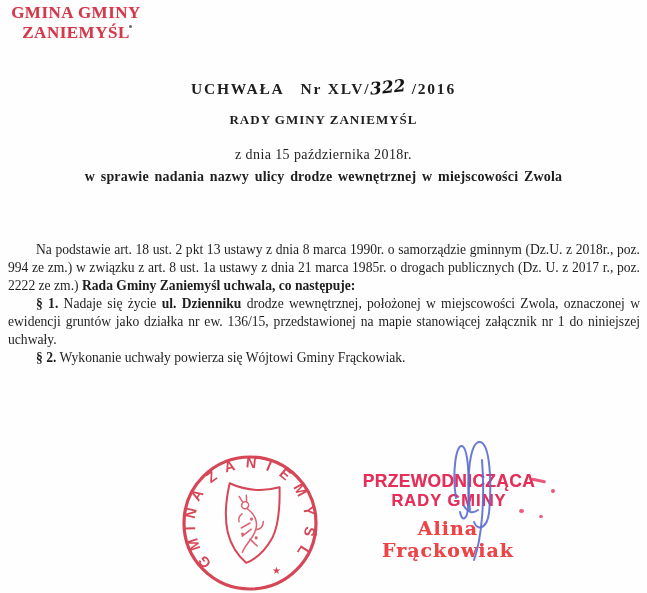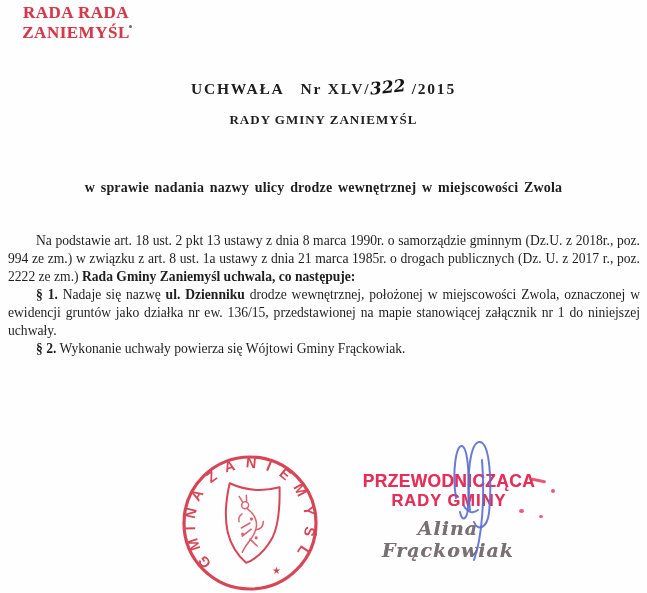--- a/index.html
+++ b/index.html
@@ -32,25 +32,25 @@
   .doc-title .title-word { margin-right:16px; }
   .handwritten-number {
     display:inline-block;
     font-family:"DejaVu Serif", serif;
     font-style:italic; font-weight:bold; font-size:17px;
     letter-spacing:0px; transform:rotate(-6deg) translateY(-1px);
     color:#141414;
   }
   .doc-subtitle { top:112px; font-size:13px; font-weight:bold; letter-spacing:1px; }
   .doc-date { top:147px; font-size:14px; letter-spacing:0.4px; }
-  .doc-subject { top:180px; font-size:14px; font-weight:bold; letter-spacing:0.2px; word-spacing:2px; }
+  .doc-subject { top:169px; font-size:14px; font-weight:bold; letter-spacing:0.2px; word-spacing:2px; }
 
   
   .body-text {
-    position:absolute; left:8px; right:7px; top:232px;
+    position:absolute; left:8px; right:7px; top:241px;
     font-size:13.6px; line-height:18px; text-align:justify;
   }
   .body-text p { margin:0; text-indent:28px; }
   .p-legal { margin-bottom:13px; }
   .p-par1  { margin-bottom:4px; }
   .p-par2  { margin-bottom:10px; }
   .body-text b { font-weight:bold; }
 
   
   .round-stamp { position:absolute; left:178px; top:451px; width:144px; height:144px; opacity:0.93; }
@@ -70,57 +70,58 @@
   
   .role-stamp {
     position:absolute; left:360px; top:471px; width:178px; text-align:center;
     color:#e62e59; font-family:"Liberation Sans", sans-serif; font-weight:bold;
     text-shadow:0 0 0.5px rgba(230,46,89,0.6);
   }
   .role-line1 { font-size:17.5px; line-height:20px; letter-spacing:0.3px; }
   .role-line2 { font-size:16.5px; line-height:19px; letter-spacing:1px; }
   .name-stamp {
     position:absolute; left:358px; top:517px; width:180px; text-align:center;
-    color:#737373; font-family:"DejaVu Serif", serif;
-    font-style:italic; font-weight:bold; font-size:19px; letter-spacing:1px;
+    color:#ef4444; font-family:"DejaVu Serif", serif;
+    font-weight:bold; font-size:19px; letter-spacing:1px;
     text-shadow:0 0 0.5px rgba(223,31,94,0.5);
   }
 
   
   .signature-svg { position:absolute; left:438px; top:438px; width:112px; height:135px; }
   .sig-path { fill:none; stroke:#5b6cd0; stroke-width:2; stroke-linecap:round; opacity:0.9; }
 
   
   .speck { position:absolute; background:#e62e59; opacity:0.8; border-radius:2px; }
   .speck-1 { left:531px; top:479px; width:15px; height:3px; transform:rotate(12deg); }
   .speck-2 { left:551px; top:489px; width:4px; height:4px; border-radius:50%; }
   .speck-3 { left:519px; top:509px; width:5px; height:4px; border-radius:50%; }
   .speck-4 { left:539px; top:515px; width:4px; height:3px; border-radius:50%; }
 </style>
 </head>
 <body>
 
 <div class="page">
 
   <div class="header-stamp">
-    <div>RADA RADA</div>
+    <div>GMINA GMINY</div>
     <div>ZANIEMYŚL</div>
   </div>
   <span class="scan-speck-dot"></span>
 
   <div class="center-line doc-title">
-    <span class="title-word">UCHWAŁA</span><span>Nr XLV/</span><span class="handwritten-number">322</span>&nbsp;<span>/2015</span>
+    <span class="title-word">UCHWAŁA</span><span>Nr XLV/</span><span class="handwritten-number">322</span>&nbsp;<span>/2016</span>
   </div>
   <div class="center-line doc-subtitle">RADY GMINY ZANIEMYŚL</div>
+  <div class="center-line doc-date">z dnia 15 października 2018r.</div>
   <div class="center-line doc-subject">w sprawie nadania nazwy ulicy drodze wewnętrznej w miejscowości Zwola</div>
 
   <div class="body-text">
     <p class="p-legal"><span>Na podstawie art. 18 ust. 2 pkt 13 ustawy z dnia 8 marca 1990r. o samorządzie gminnym (Dz.U. z 2018r., poz. 994 ze zm.) w związku z art. 8 ust. 1a ustawy z dnia 21 marca 1985r. o drogach publicznych (Dz. U. z 2017 r., poz. 2222 ze zm.) </span><b>Rada Gminy Zaniemyśl uchwala, co następuje:</b></p>
 
-    <p class="p-par1"><b>§ 1.</b><span> Nadaje się nazwę </span><b>ul. Dzienniku</b><span> drodze wewnętrznej, położonej w miejscowości Zwola, oznaczonej w ewidencji gruntów jako działka nr ew. 136/15, przedstawionej na mapie stanowiącej załącznik nr 1 do niniejszej uchwały.</span></p>
+    <p class="p-par1"><b>§ 1.</b><span> Nadaje się życie </span><b>ul. Dzienniku</b><span> drodze wewnętrznej, położonej w miejscowości Zwola, oznaczonej w ewidencji gruntów jako działka nr ew. 136/15, przedstawionej na mapie stanowiącej załącznik nr 1 do niniejszej uchwały.</span></p>
 
     <p class="p-par2"><b>§ 2.</b><span> Wykonanie uchwały powierza się Wójtowi Gminy Frąckowiak.</span></p>
 
   </div>
 
   <svg class="round-stamp" viewBox="-72 -72 144 144" aria-hidden="true">
     <circle class="seal-ring" r="66"></circle>
     <path id="sealArc" d="M -33.1 43.9 A 55 55 0 1 1 33.1 43.9" fill="none"></path>
     <text class="seal-arc-text seal-arc-gmina"><textPath href="#sealArc" startOffset="6">GMINA</textPath></text>
     <text class="seal-arc-text seal-arc-zaniemysl"><textPath href="#sealArc" startOffset="94">ZANIEMYŚL</textPath></text>

